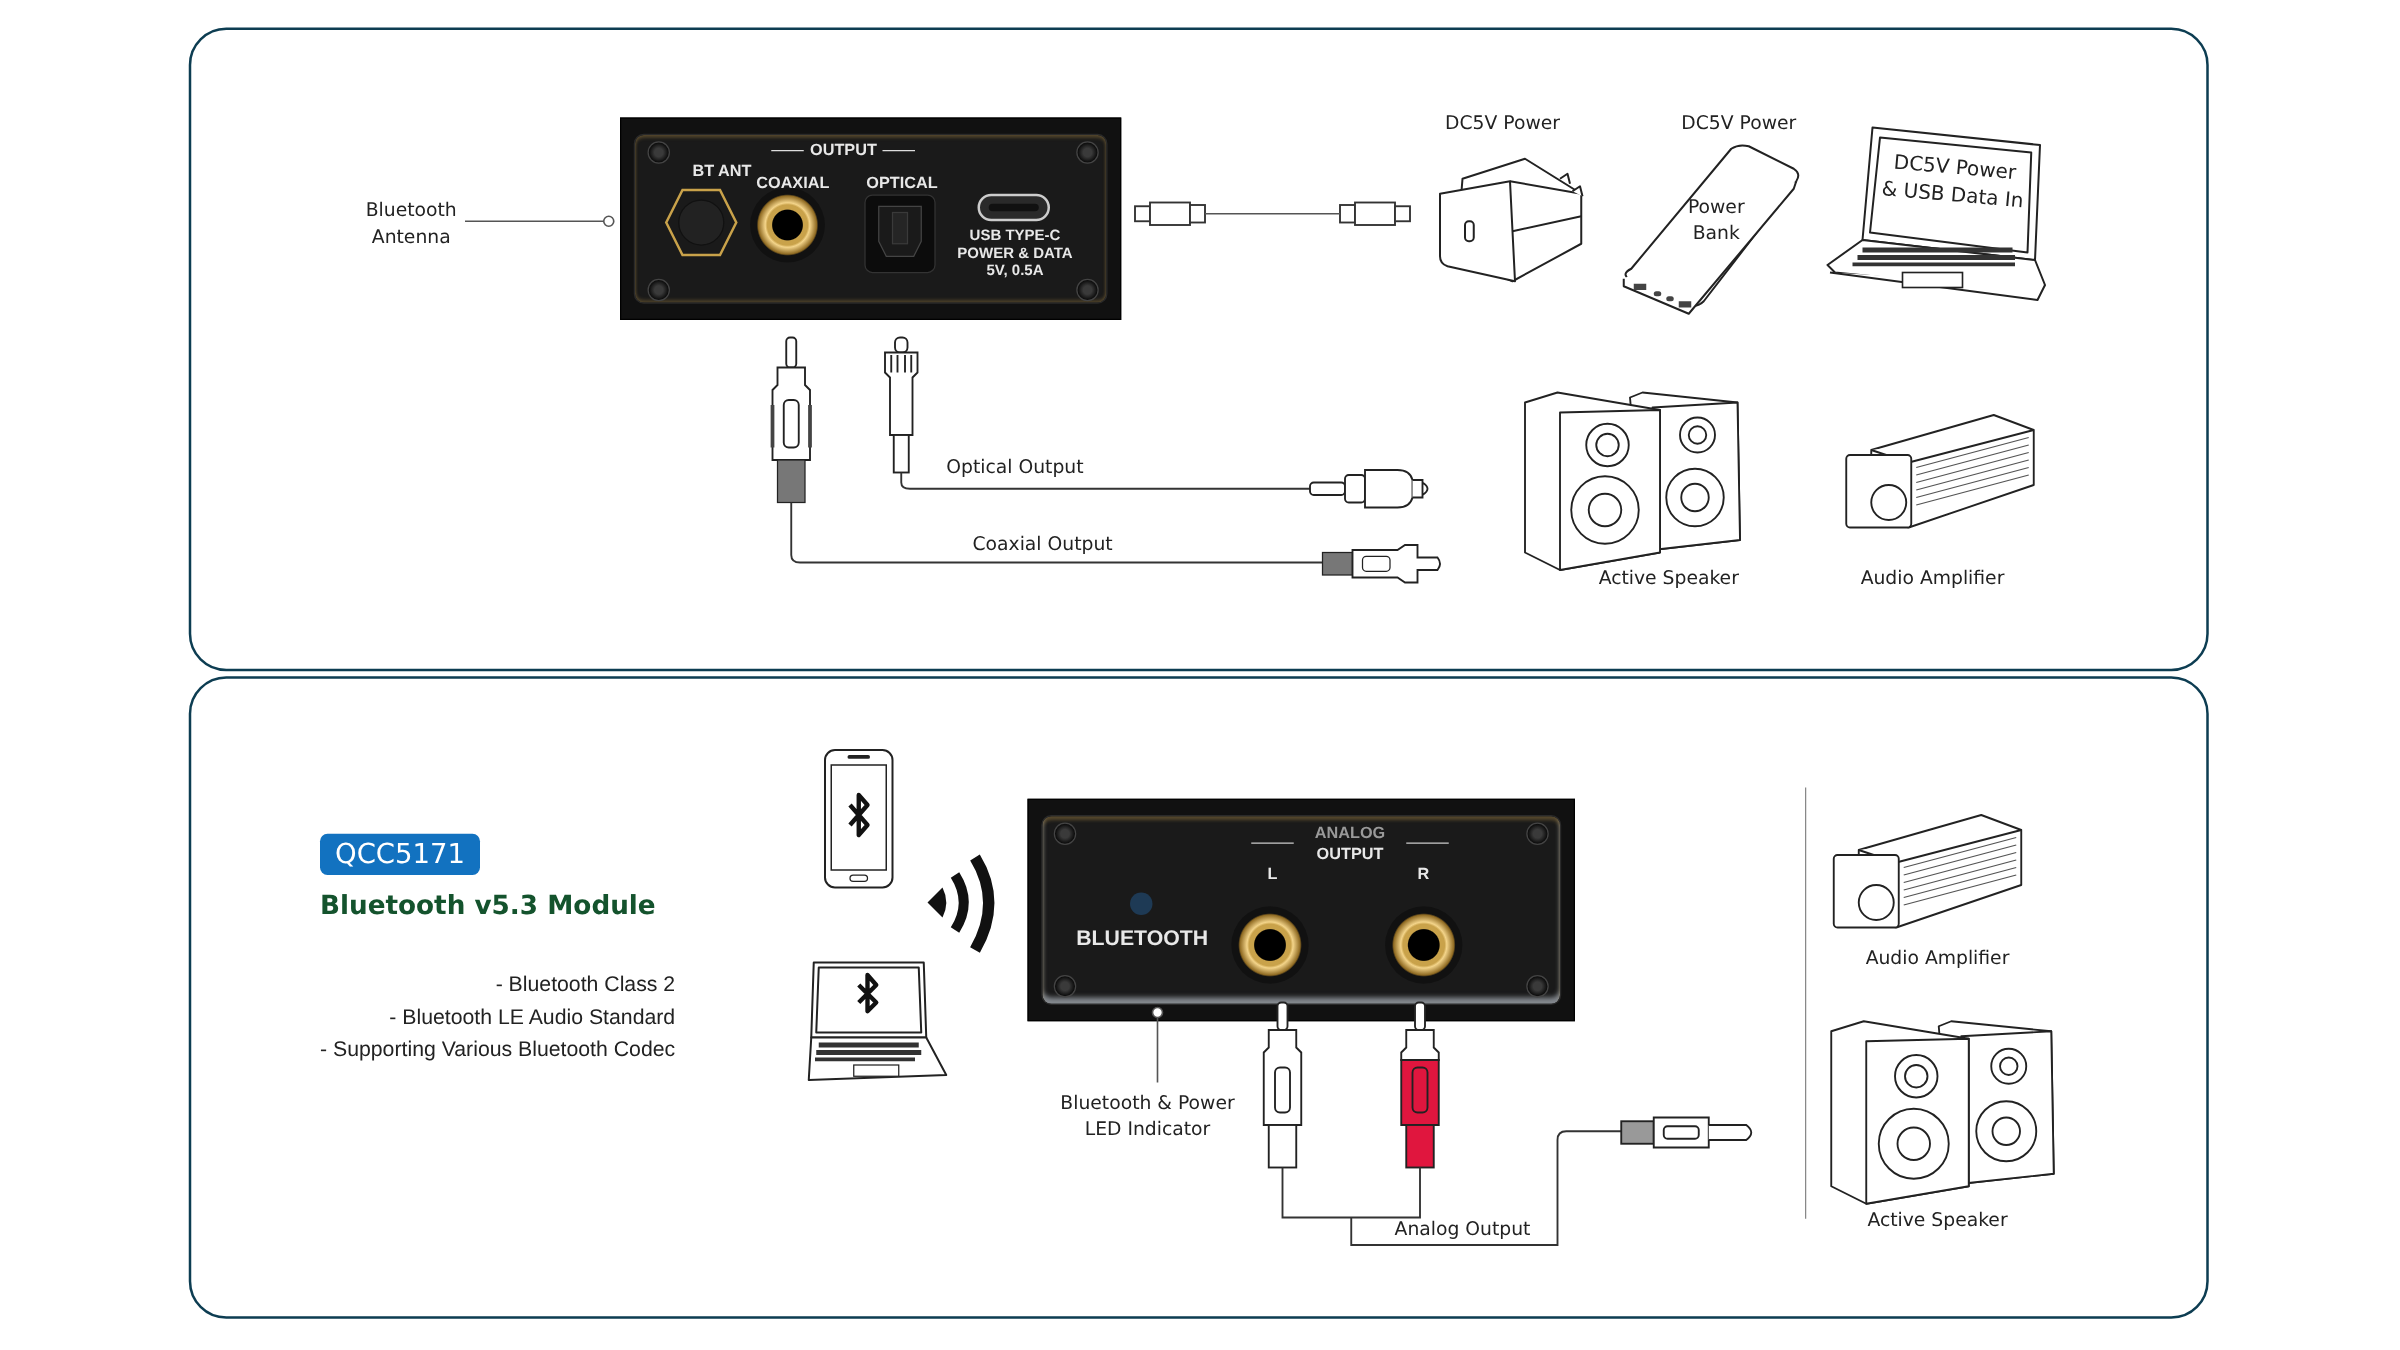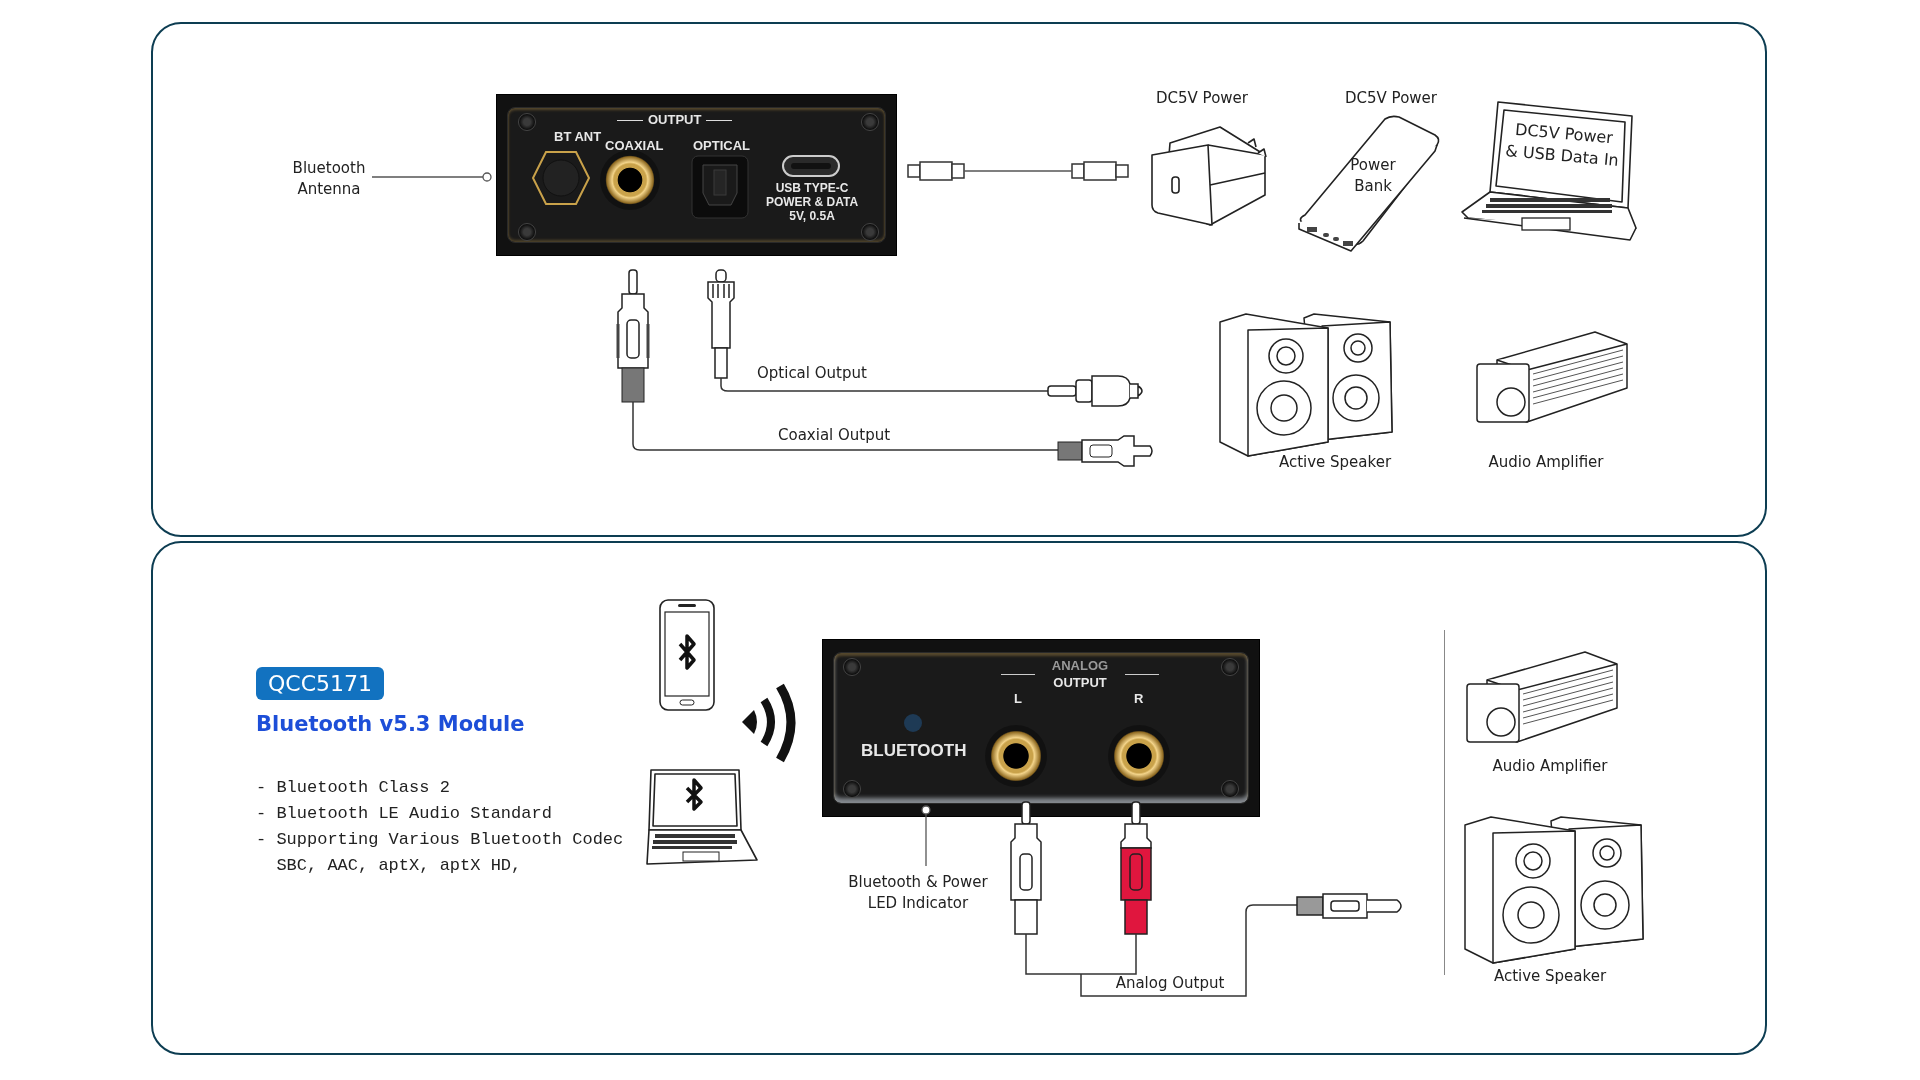--- a/index.html
+++ b/index.html
@@ -11,22 +11,22 @@
   #card-bottom { top:541px; height:514px; }
   .lbl { position:absolute; font-family:"DejaVu Sans", sans-serif; font-size:15px; color:#222; white-space:nowrap; }
   .lbl.center { transform:translateX(-50%); text-align:center; }
   .device-panel { position:absolute; background:#111; border:1px solid #000; box-sizing:border-box; }
   .panel-inner { position:absolute; inset:12px 10px; border:1px solid #2a2a2a; border-radius:8px; background:#1a1a1a; box-shadow: inset 0 2px 3px rgba(200,160,80,0.35), inset 0 -2px 3px rgba(200,160,80,0.3); }
   .ptext { position:absolute; color:#e8e8e8; font-family:"Liberation Sans", sans-serif; font-weight:bold; white-space:nowrap; }
   .screw { position:absolute; width:16px; height:16px; border-radius:50%; background:radial-gradient(circle,#3a3a3a 30%,#0a0a0a 70%); border:1px solid #444; }
   .jack { position:absolute; border-radius:50%; background:radial-gradient(circle, #000 0 28%, #c9a24a 30% 38%, #f3d48a 42%, #8f6a22 55%, #111 58% 100%); }
   svg { position:absolute; overflow:visible; }
   .badge { position:absolute; background:#1272c0; color:#fff; border-radius:6px; font-family:"DejaVu Sans", sans-serif; font-size:22px; padding:4px 12px; }
-  .title { position:absolute; font-family:"DejaVu Sans", sans-serif; font-weight:bold; font-size:21px; color:#1d4ed8; white-space:nowrap; }
-  .feat { position:absolute; font-family:Liberation Mono, monospace; font-size:17px; line-height:26px; color:#222; white-space:nowrap; }
+  .title { position:absolute; font-family:"DejaVu Sans", sans-serif; font-weight:bold; font-size:21px; color:#14532d; white-space:nowrap; }
+  .feat { position:absolute; font-family:Liberation Sans, sans-serif; font-size:17px; line-height:26px; color:#222; white-space:nowrap;text-align:right; }
 </style>
 </head>
 <body>
 
 <div id="card-top" class="card"></div>
 
 <div class="lbl center" style="left:329px; top:158px; line-height:21px;">
   <div>Bluetooth</div>
   <div>Antenna</div>
 </div>
@@ -209,21 +209,20 @@
 <div class="lbl center" style="left:1546px; top:453px;">Audio Amplifier</div>
 
 <div id="card-bottom" class="card"></div>
 
 <div class="badge" style="left:256px; top:667px;">QCC5171</div>
 <div class="title" style="left:256px; top:712px;">Bluetooth v5.3 Module</div>
 <div class="feat" style="left:256px; top:775px;">
   <div>- Bluetooth Class 2</div>
   <div>- Bluetooth LE Audio Standard</div>
   <div>- Supporting Various Bluetooth Codec</div>
-  <div style="white-space:pre;">  SBC, AAC, aptX, aptX HD,</div>
 </div>
 
 <svg style="left:658px; top:598px;" width="60" height="116">
   <rect x="2" y="2" width="54" height="110" rx="8" fill="#fff" stroke="#222" stroke-width="1.6"></rect>
   <rect x="7" y="14" width="44" height="84" fill="#fff" stroke="#222" stroke-width="1.2"></rect>
   <rect x="20" y="6" width="18" height="3" rx="1.5" fill="#222"></rect>
   <rect x="22" y="102" width="14" height="5" rx="2.5" fill="none" stroke="#222"></rect>
   <path d="M22 46 L36 62 L29 70 V38 L36 46 L22 62" fill="none" stroke="#111" stroke-width="3.5" stroke-linejoin="round"></path>
 </svg>
 

